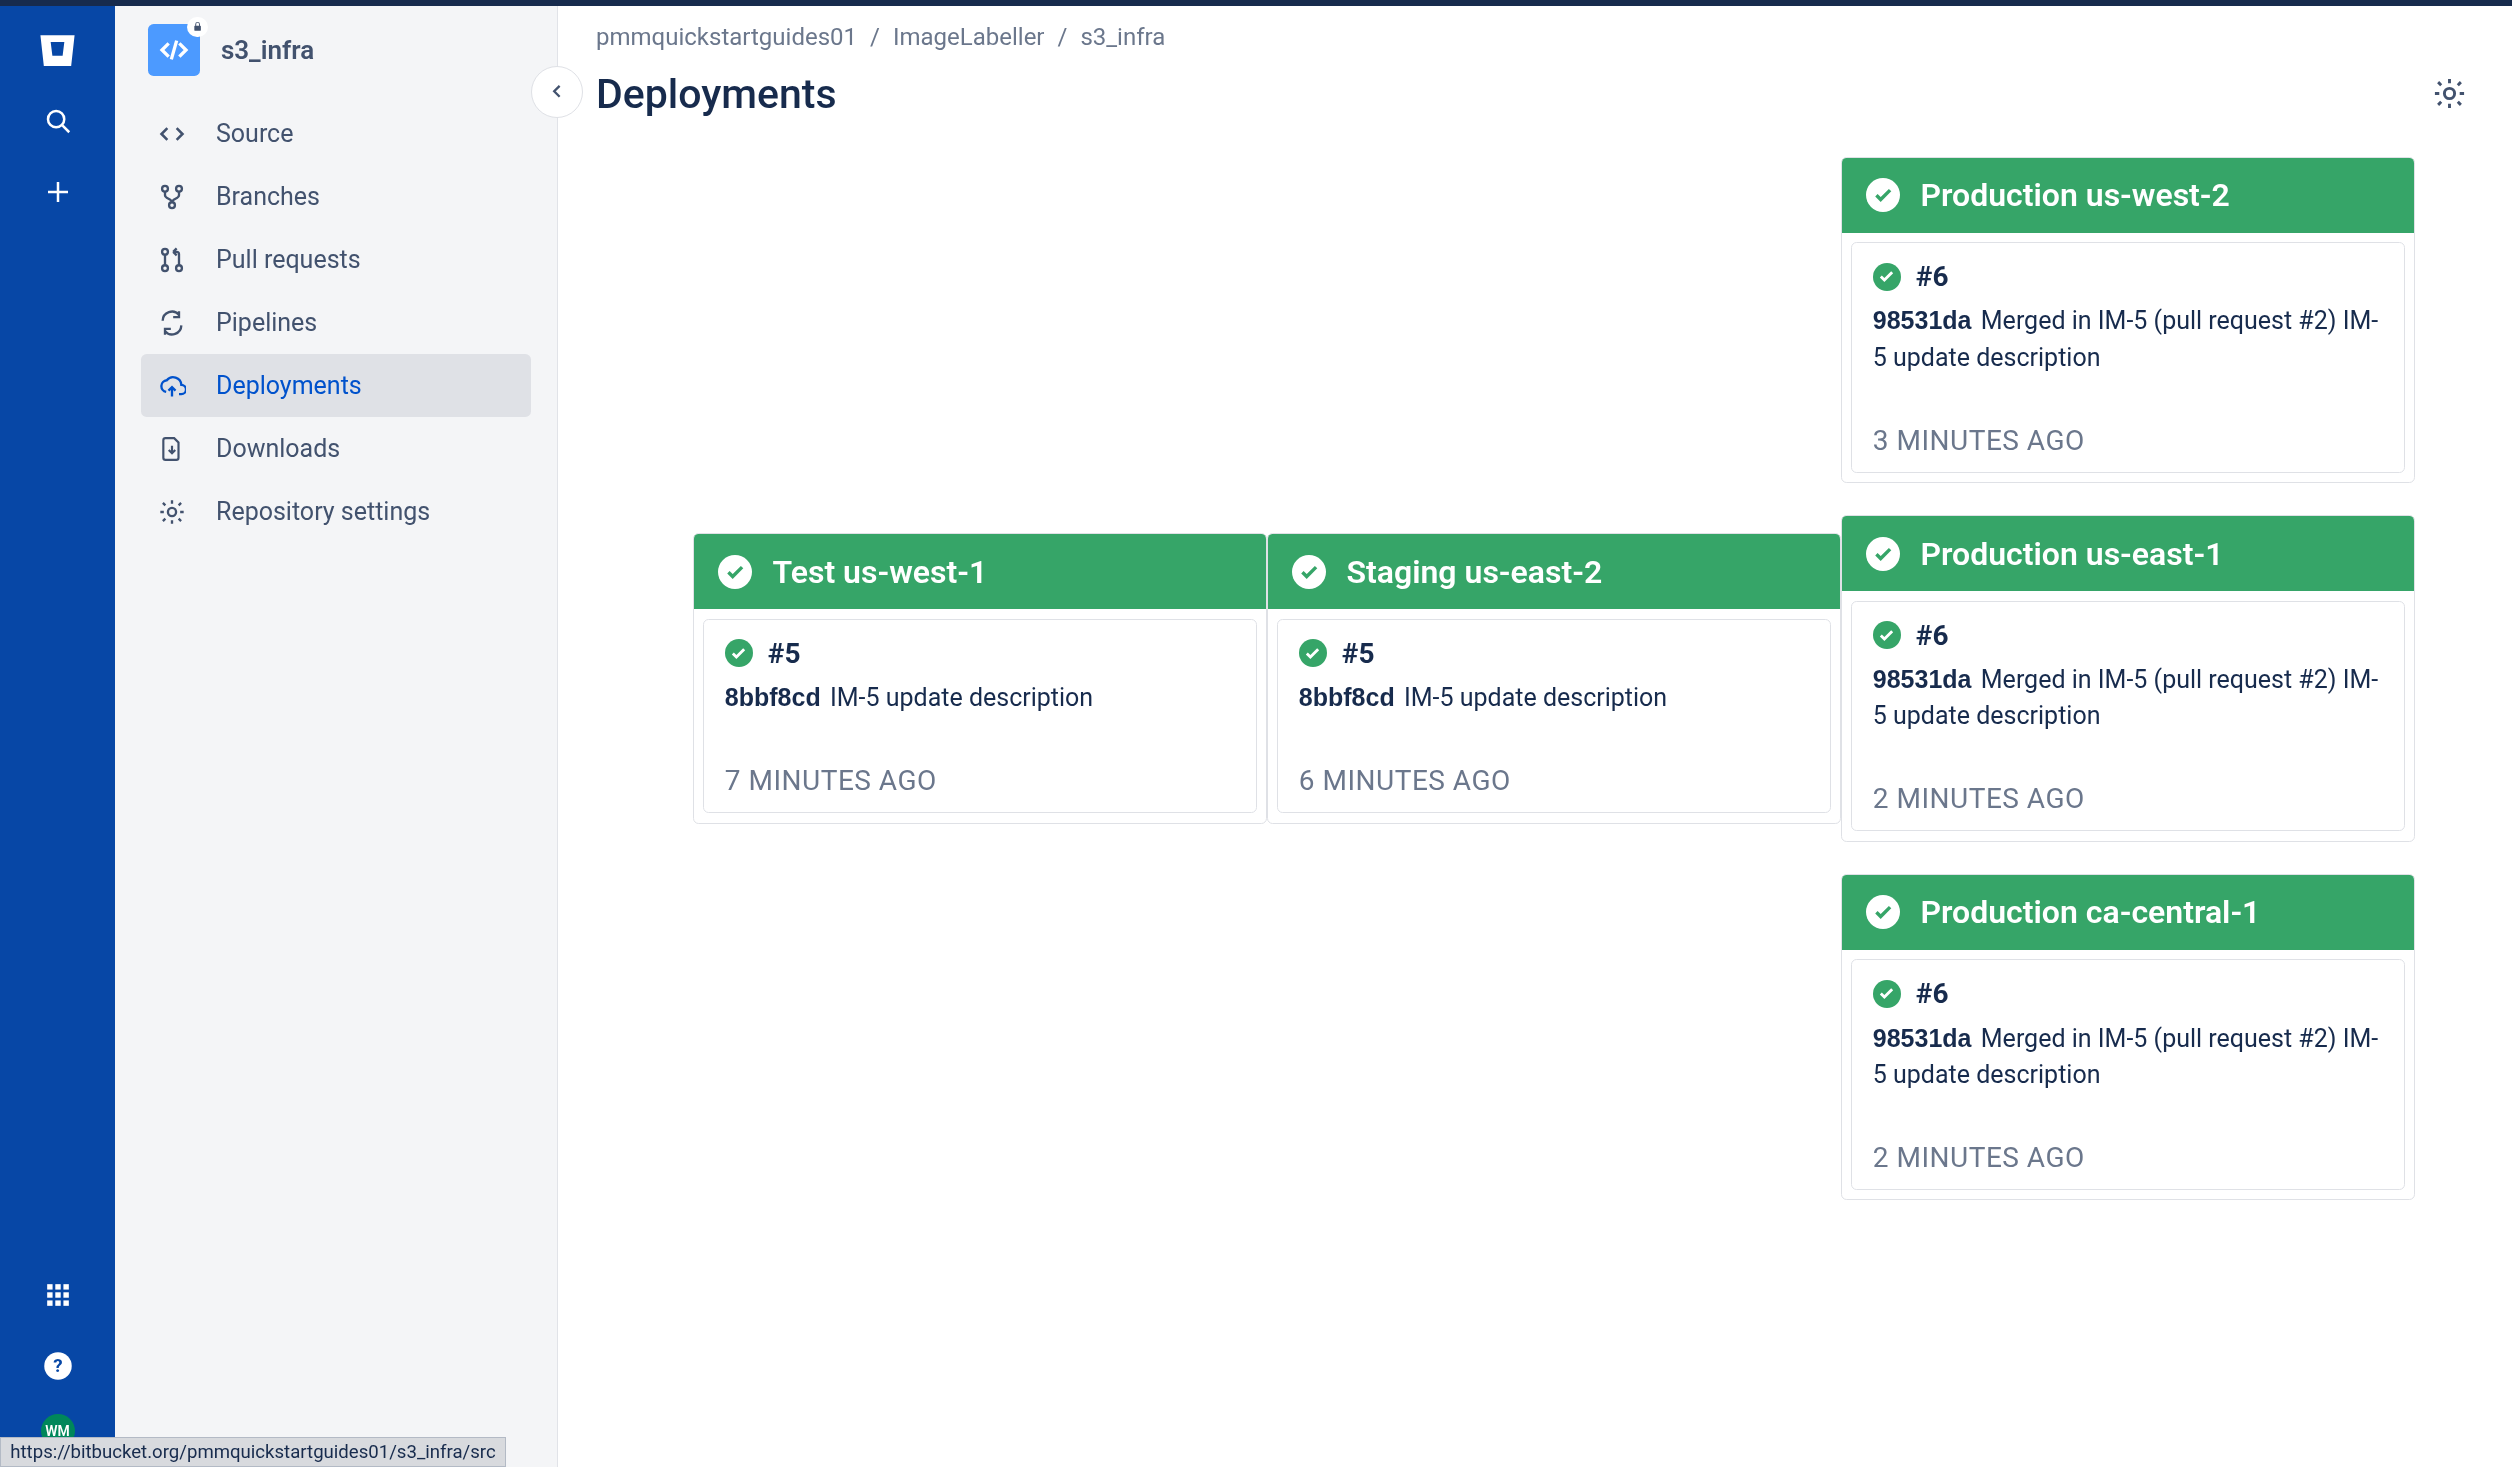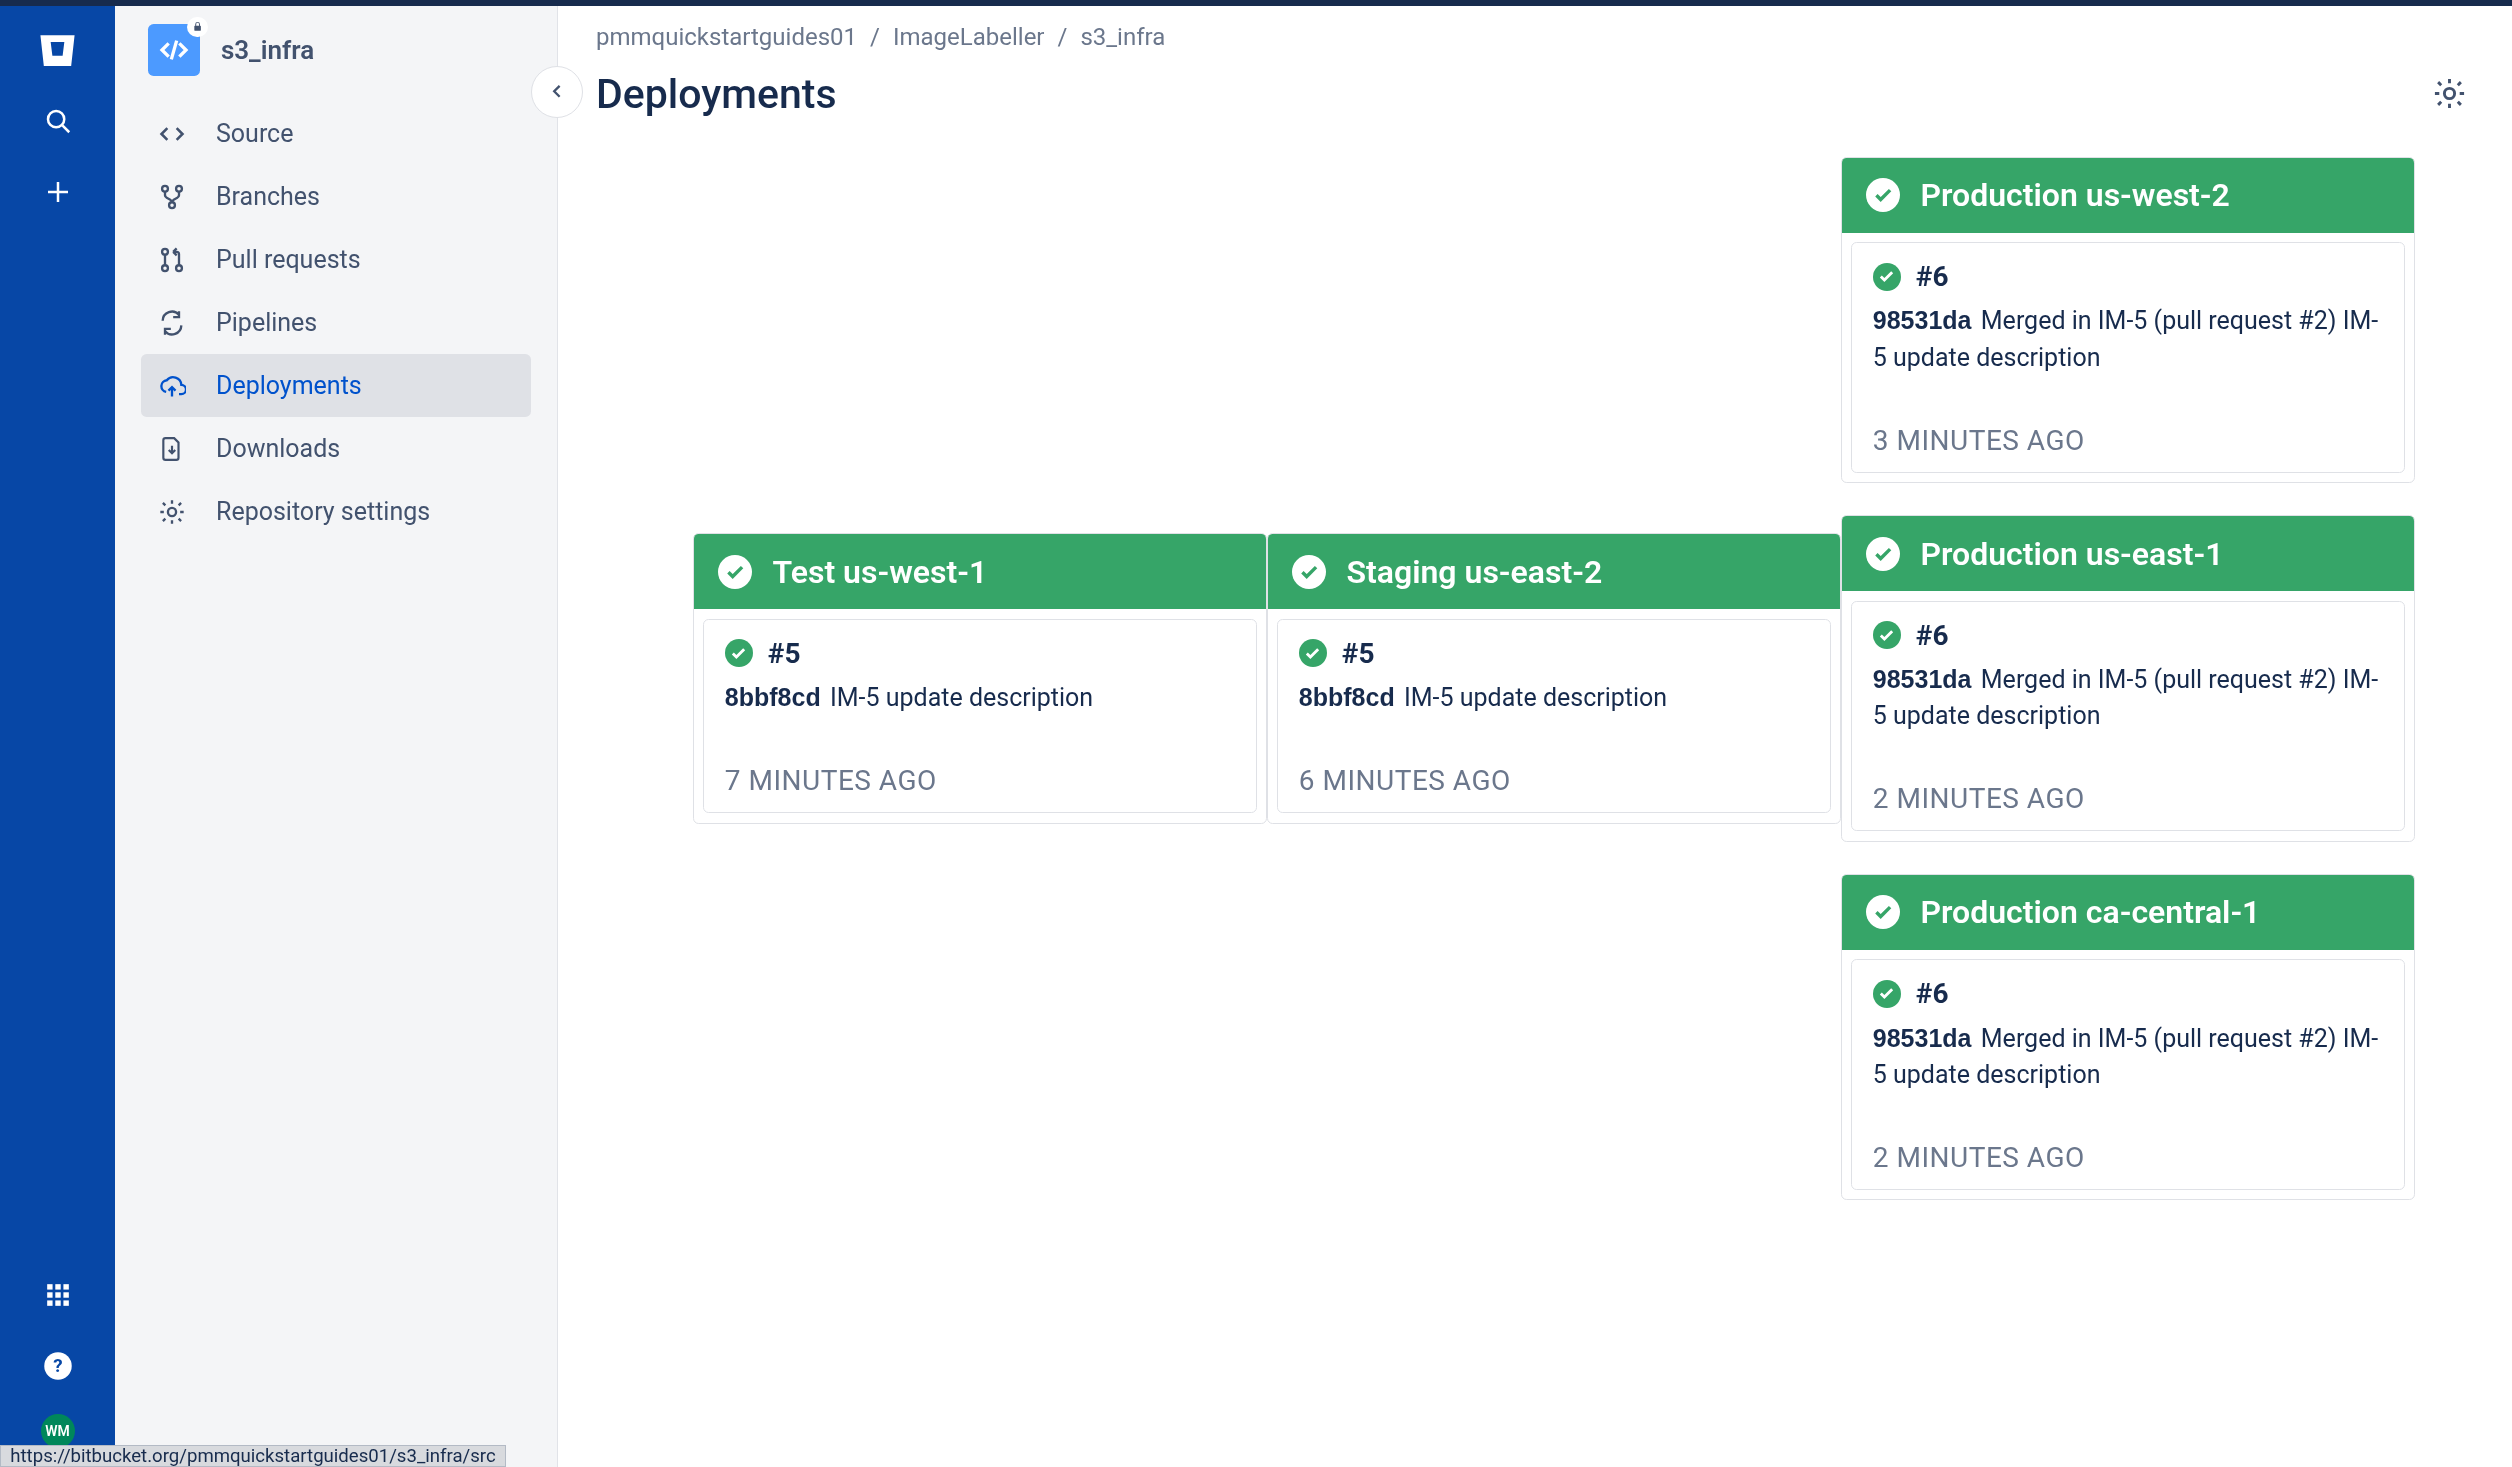--- a/index.html
+++ b/index.html
@@ -246,21 +246,21 @@
 .time-row {
   font-size: 28px;
   color: #6B778C;
   letter-spacing: 0.5px;
 }
 
 .status-bar {
   position: absolute;
   bottom: 0;
   left: 0;
-  height: 22px;
+  height: 30px;
   background: #D8DADE;
   color: #172B4D;
   font-size: 18.6px;
   padding: 0 9.3px;
   border: 0.9px solid #B3BAC5;
   z-index: 20;
   display: flex;
   align-items: center;
 }
 svg { display: block; }

